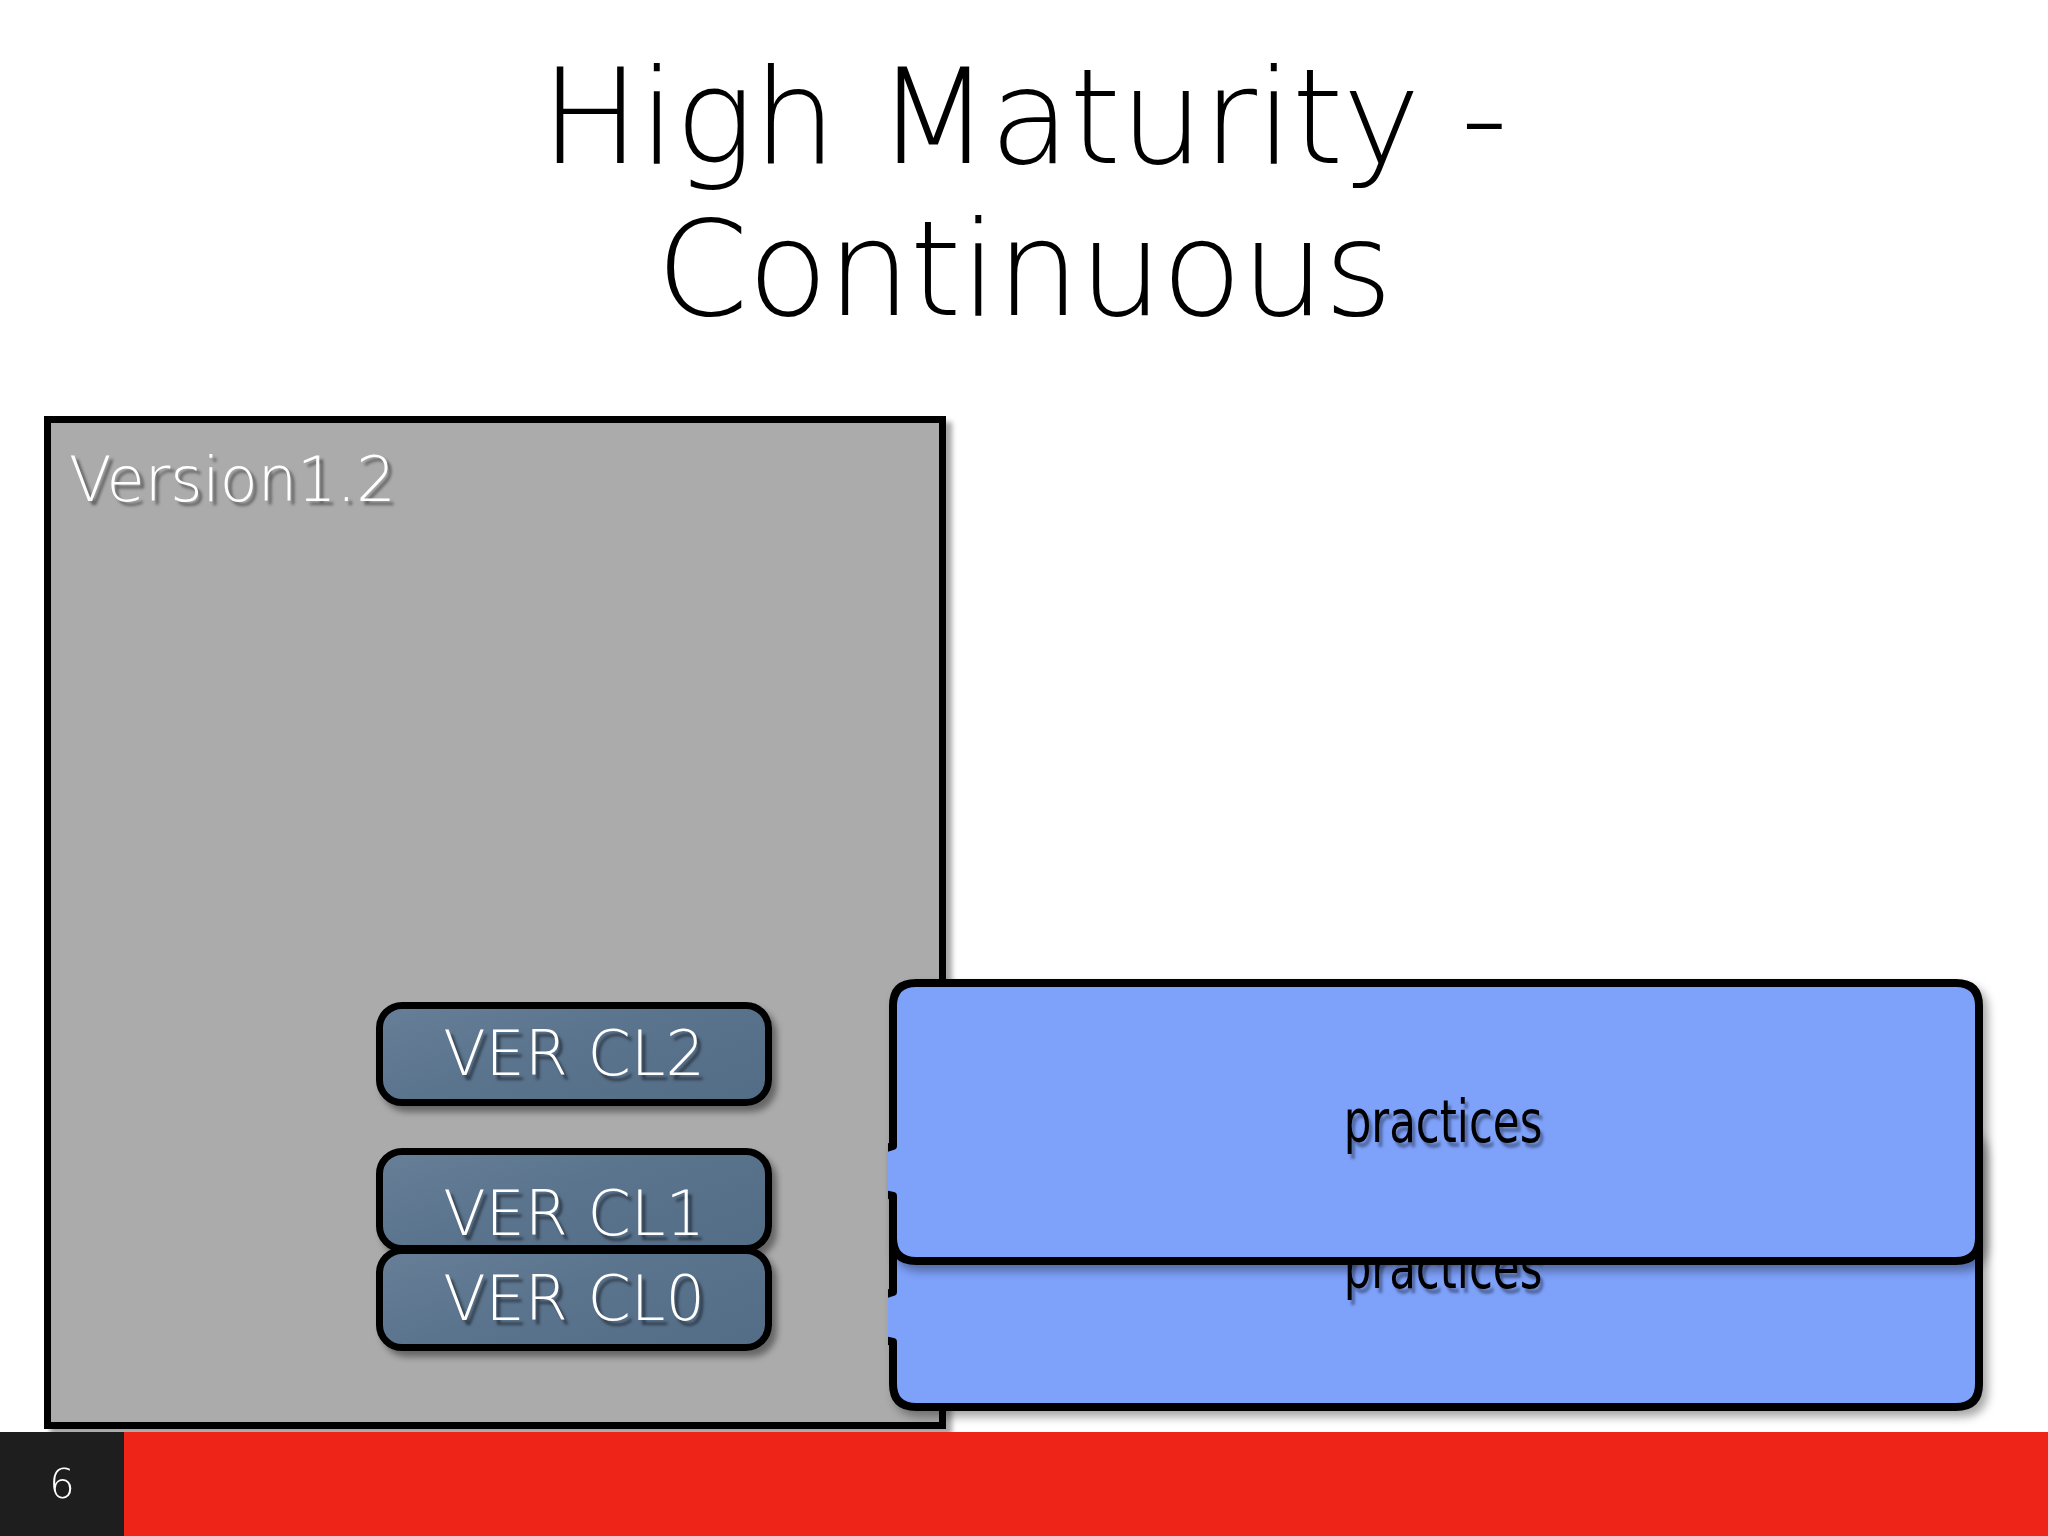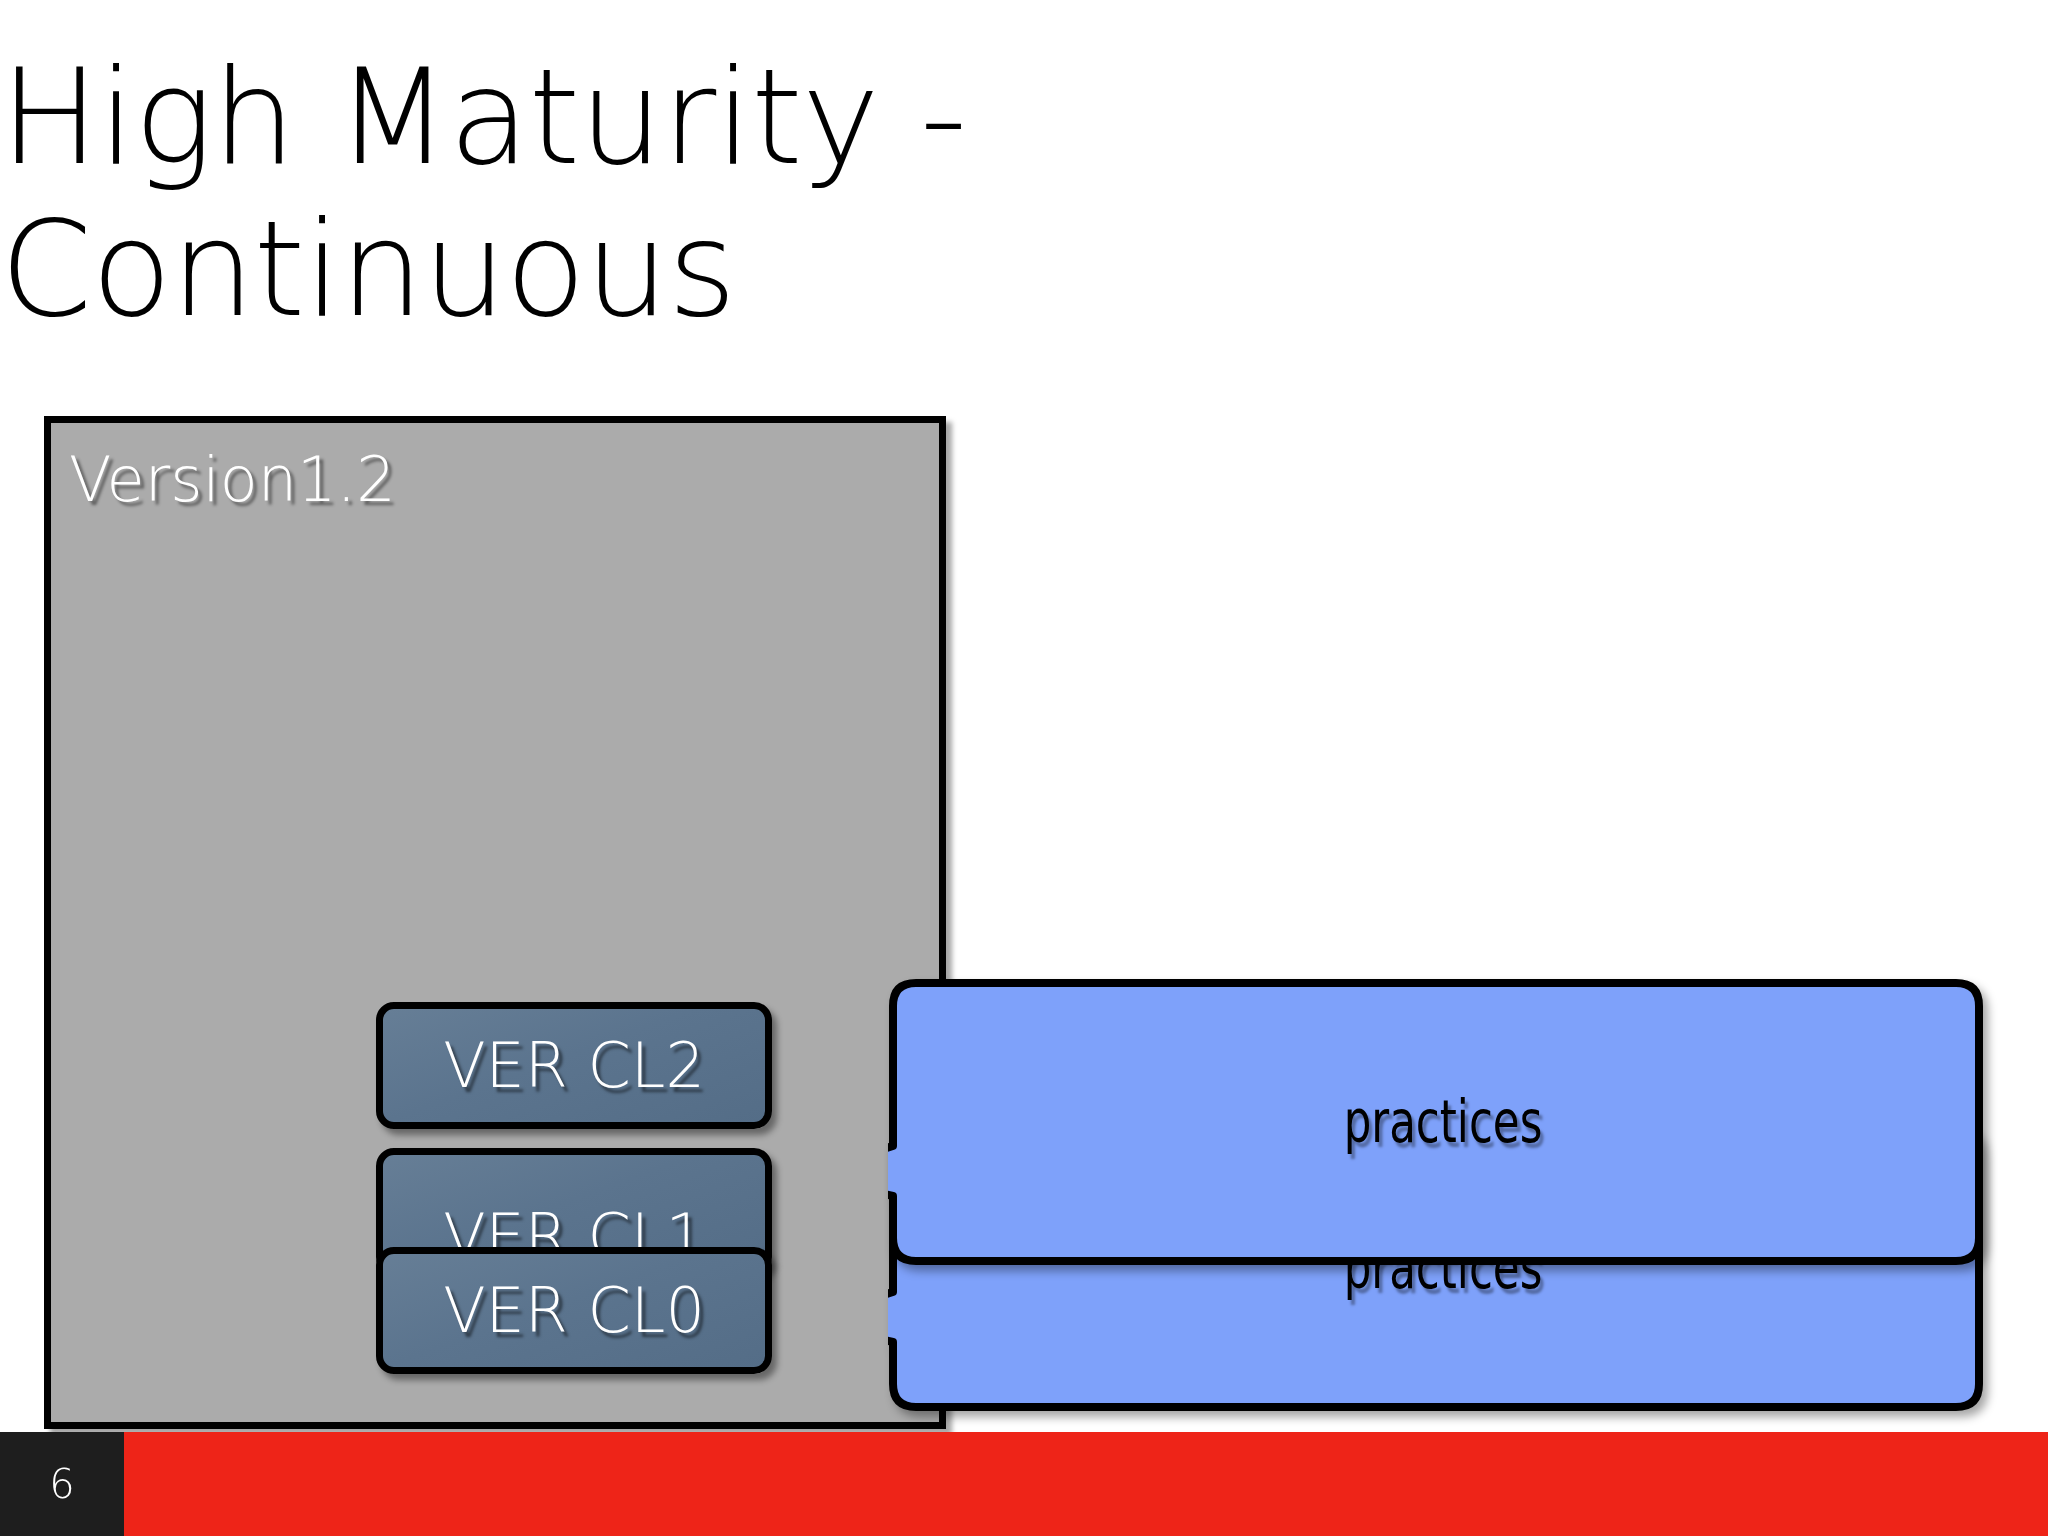--- a/index.html
+++ b/index.html
@@ -20,20 +20,21 @@
     height: 1536px;
     background: #ffffff;
   }
 
   
   #slide-title {
     position: absolute;
     left: 0;
     top: 42px;
     width: 2048px;
+    text-align: center;
     font-family: "DejaVu Sans", sans-serif;
     font-weight: 300;
     font-size: 132px;
     line-height: 1.15;
     letter-spacing: -1px;
     color: #000000;
     white-space: pre-line;
   }
 
   
@@ -59,24 +60,24 @@
     color: #ffffff;
     text-shadow: 4px 4px 3px rgba(0,0,0,0.45);
     letter-spacing: 0px;
     white-space: nowrap;
   }
 
   
   .level-chip {
     position: absolute;
     width: 396px;
-    height: 127px;
+    height: 104px;
     background: linear-gradient(160deg, #667e96 0%, #5b748e 45%, #546d87 100%);
     border: 7px solid #000000;
-    border-radius: 18px;
+    border-radius: 26px;
     box-sizing: border-box;
     box-shadow: 5px 6px 6px rgba(0,0,0,0.4);
     display: flex;
     align-items: center;
     justify-content: center;
   }
   .level-chip .chip-label {
     font-family: "DejaVu Sans", sans-serif;
     font-weight: 300;
     font-size: 62px;

